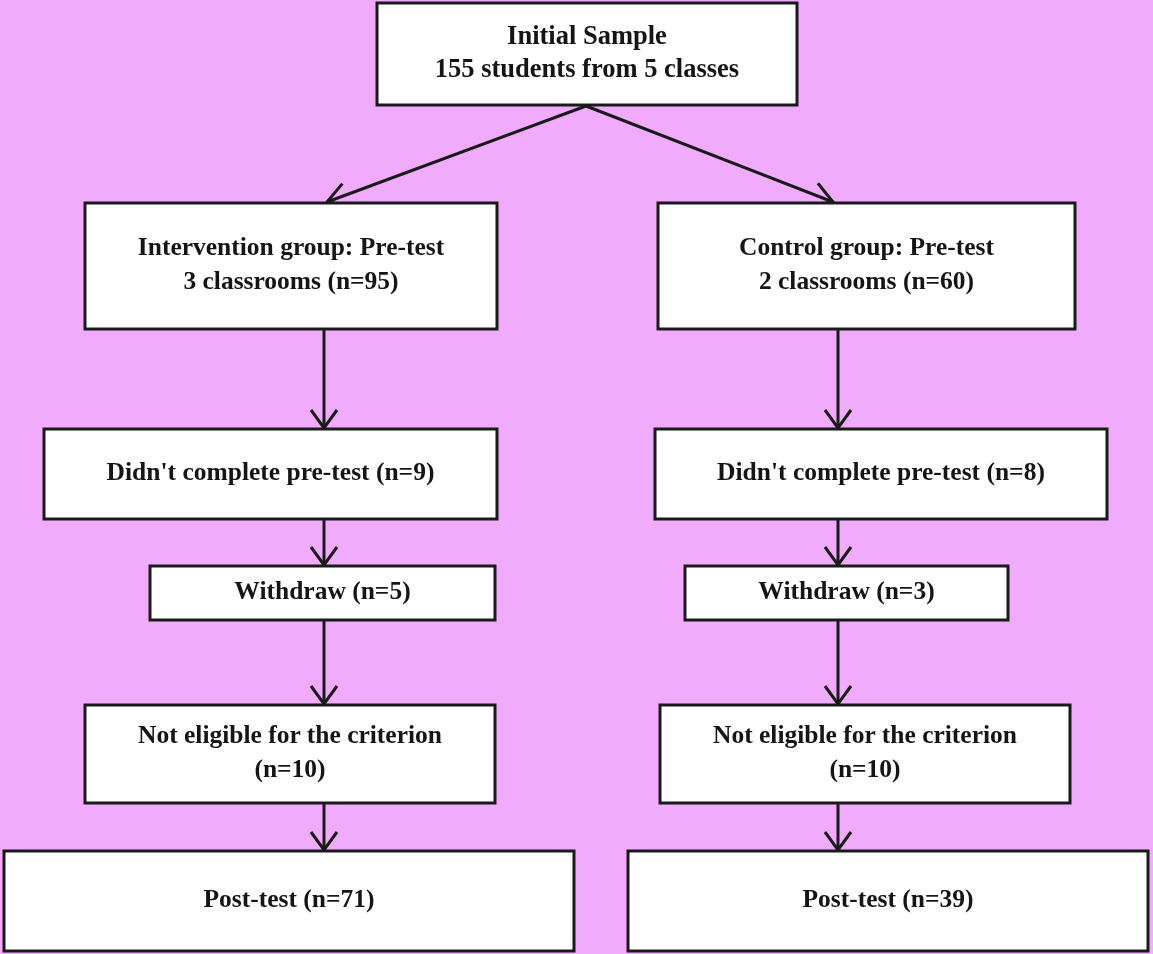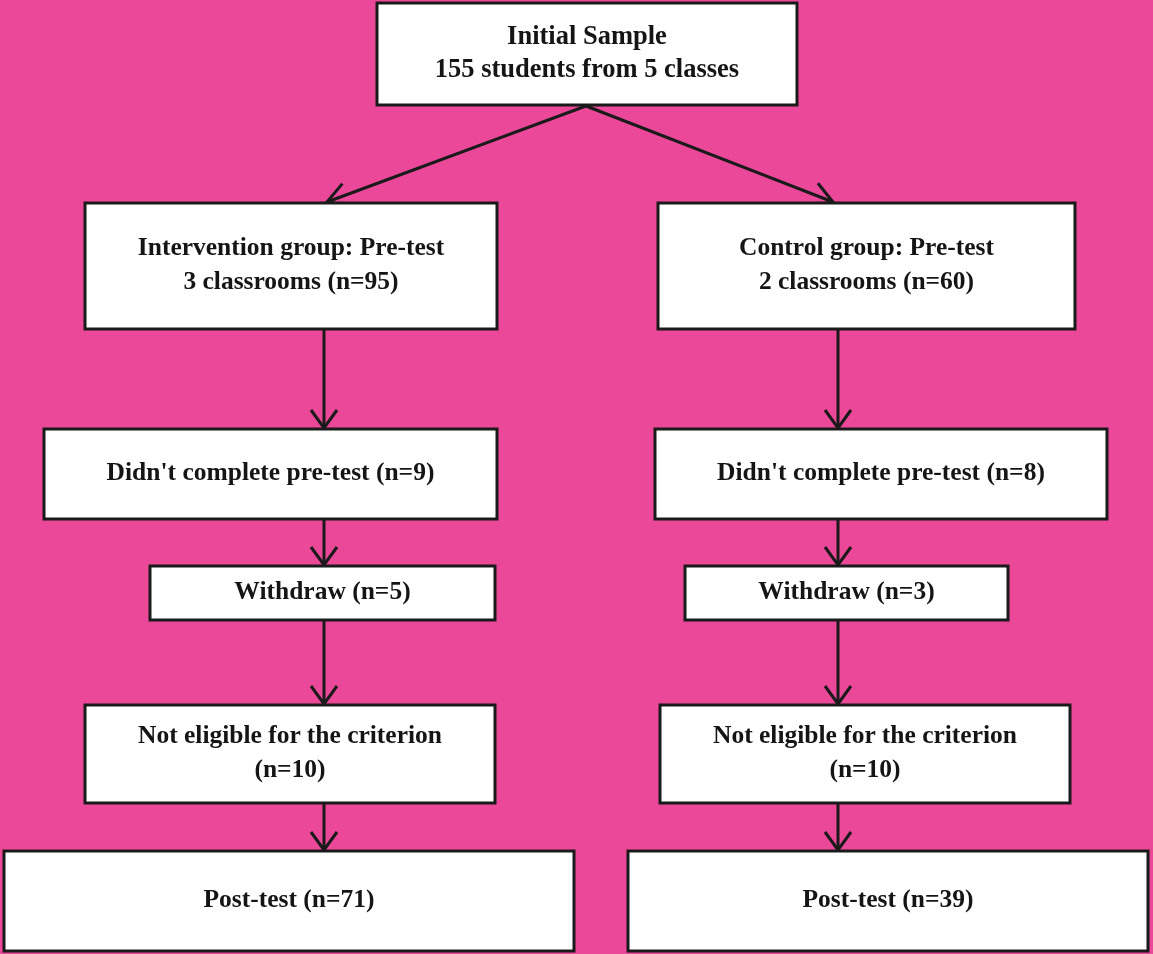--- a/index.html
+++ b/index.html
@@ -11,21 +11,21 @@
   body {
     width: 1153px;
     height: 954px;
     font-family: "Liberation Serif", "DejaVu Serif", serif;
     overflow: hidden;
   }
   #flow-root {
     position: relative;
     width: 1153px;
     height: 954px;
-    background: #ec4899;
+    background: #f0abfc;
   }
   svg.flow-canvas {
     position: absolute;
     top: 0;
     left: 0;
     width: 1153px;
     height: 954px;
     display: block;
   }
   .box-rect {

